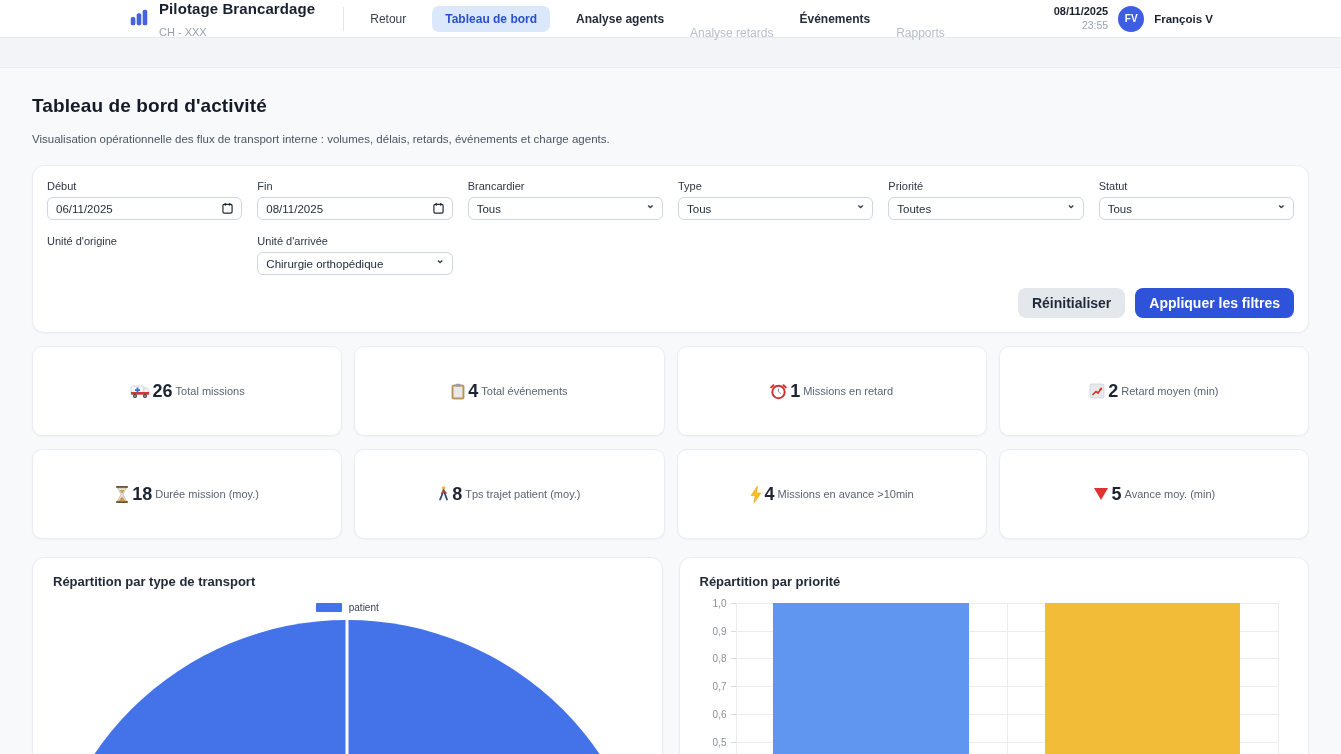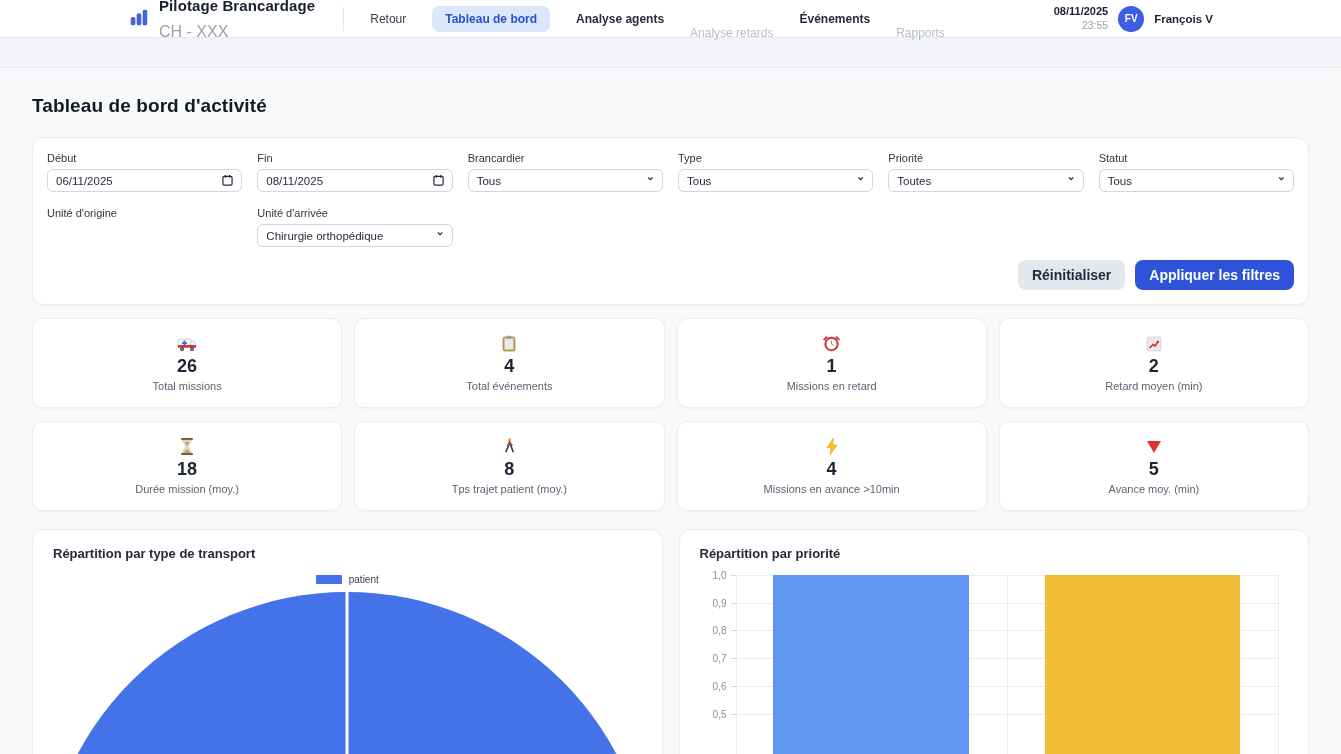--- a/index.html
+++ b/index.html
@@ -9,21 +9,21 @@
   }
   *{box-sizing:border-box; margin:0; padding:0;}
   html,body{width:1341px; height:754px; overflow:hidden;}
   body{font-family:"Liberation Sans", sans-serif; background:#f8f9fb; color:#1f2937;}
 
   
   .navbar{height:38px; background:#fff; border-bottom:1px solid #e6e9ef;}
   .navbar-inner{width:1085px; margin:0 auto; height:100%; display:flex; align-items:center;}
   .brand{display:flex; align-items:center; gap:9px;}
   .brand-text .t{font-size:15px; font-weight:700; color:#181f2e; letter-spacing:.1px;}
-  .brand-text .s{font-size:16px; color:#9aa1ac; margin-top:9px;}
+  .brand-text .s{font-size:11px; color:#9aa1ac; margin-top:9px;}
   .nav-divider{width:1px; height:24px; background:#e3e6ec; margin:0 26px 0 28px;}
   .nav{display:flex; align-items:center; gap:26px;}
   .nav-item{font-size:12px; color:#39414f; font-weight:500; cursor:pointer; white-space:nowrap;}
   .nav-item.active{background:var(--active-tab-bg); color:var(--active-tab-text); font-weight:600; padding:6px 13px; border-radius:7px;}
   .nav-item.strong{color:#262d3a; font-weight:600;}
   .nav-item.disabled{color:#b7bec9;margin-top:28px;}
   .nav-right{margin-left:auto; display:flex; align-items:center; gap:10px;}
   .clock{text-align:right; line-height:1.25;}
   .clock .d{font-size:11px; font-weight:700; color:#1a2130;}
   .clock .t{font-size:10.5px; color:#9aa1ac;}
@@ -52,21 +52,21 @@
   .select-wrap::after{content:"⌄"; position:absolute; right:8px; top:1px; font-size:11px; font-weight:700; color:#374151; pointer-events:none;}
   .date-input{height:23px; border:1px solid #cfd6de; border-radius:6px; background:#fff; display:flex;
      align-items:center; justify-content:space-between; padding:0 8px; font-size:11.5px; color:#1f2937; cursor:pointer;}
   .filter-actions{display:flex; justify-content:flex-end; gap:10px; margin-top:13px;}
   .btn{border:none; border-radius:8px; font-family:"Liberation Sans",sans-serif; font-size:14px; cursor:pointer; padding:7px 14px;}
   .btn-secondary{background:#e4e7eb; color:#1f2937; font-weight:600;}
   .btn-primary{background:var(--accent-blue); color:#fff; font-weight:700;}
 
   
   .kpi-grid{display:grid; grid-template-columns:repeat(4,1fr); gap:13px 12px; margin-top:13px;}
-  .kpi-card{height:90px; display:flex; flex-direction:column; align-items:center; justify-content:center; gap:3px; border-radius:10px;}
+  .kpi-card{height:90px; display:flex; flex-direction:row; align-items:center; justify-content:center; gap:3px; border-radius:10px;}
   .kpi-icon{height:18px; display:flex; align-items:center;}
   .kpi-value{font-size:18px; font-weight:700; color:#1d2433;}
   .kpi-label{font-size:11px; color:#5b6472;}
 
   
   .charts-grid{display:grid; grid-template-columns:1fr 1fr; gap:16px; margin-top:18px;}
   .chart-card{height:420px; padding:16px 20px; overflow:hidden; position:relative;}
   .chart-title{font-size:13px; font-weight:700; color:#232a38;}
   .legend{display:flex; align-items:center; justify-content:center; gap:7px; margin-top:13px;}
   .legend-swatch{width:26px; height:9px; border-radius:1px;}
@@ -116,20 +116,21 @@
       </div>
       <div class="avatar">FV</div>
       <div class="user-name">François V</div>
     </div>
   </div>
 </header>
 <div class="subheader"></div>
 
 <main class="content">
   <h1 class="page-title">Tableau de bord d'activité</h1>
+  <p class="page-subtitle">Visualisation opérationnelle des flux de transport interne : volumes, délais, retards, événements et charge agents.</p>
 
   <section class="card filter-card">
     <div class="filter-grid">
       <div class="field">
         <label>Début</label>
         <div class="date-input">
           <span>06/11/2025</span>
           <span>
             <svg width="11" height="12" viewBox="0 0 12 13">
                 <rect x="1" y="2.6" width="10" height="9.4" rx="1.4" fill="none" stroke="#1f2937" stroke-width="1.3"></rect>

